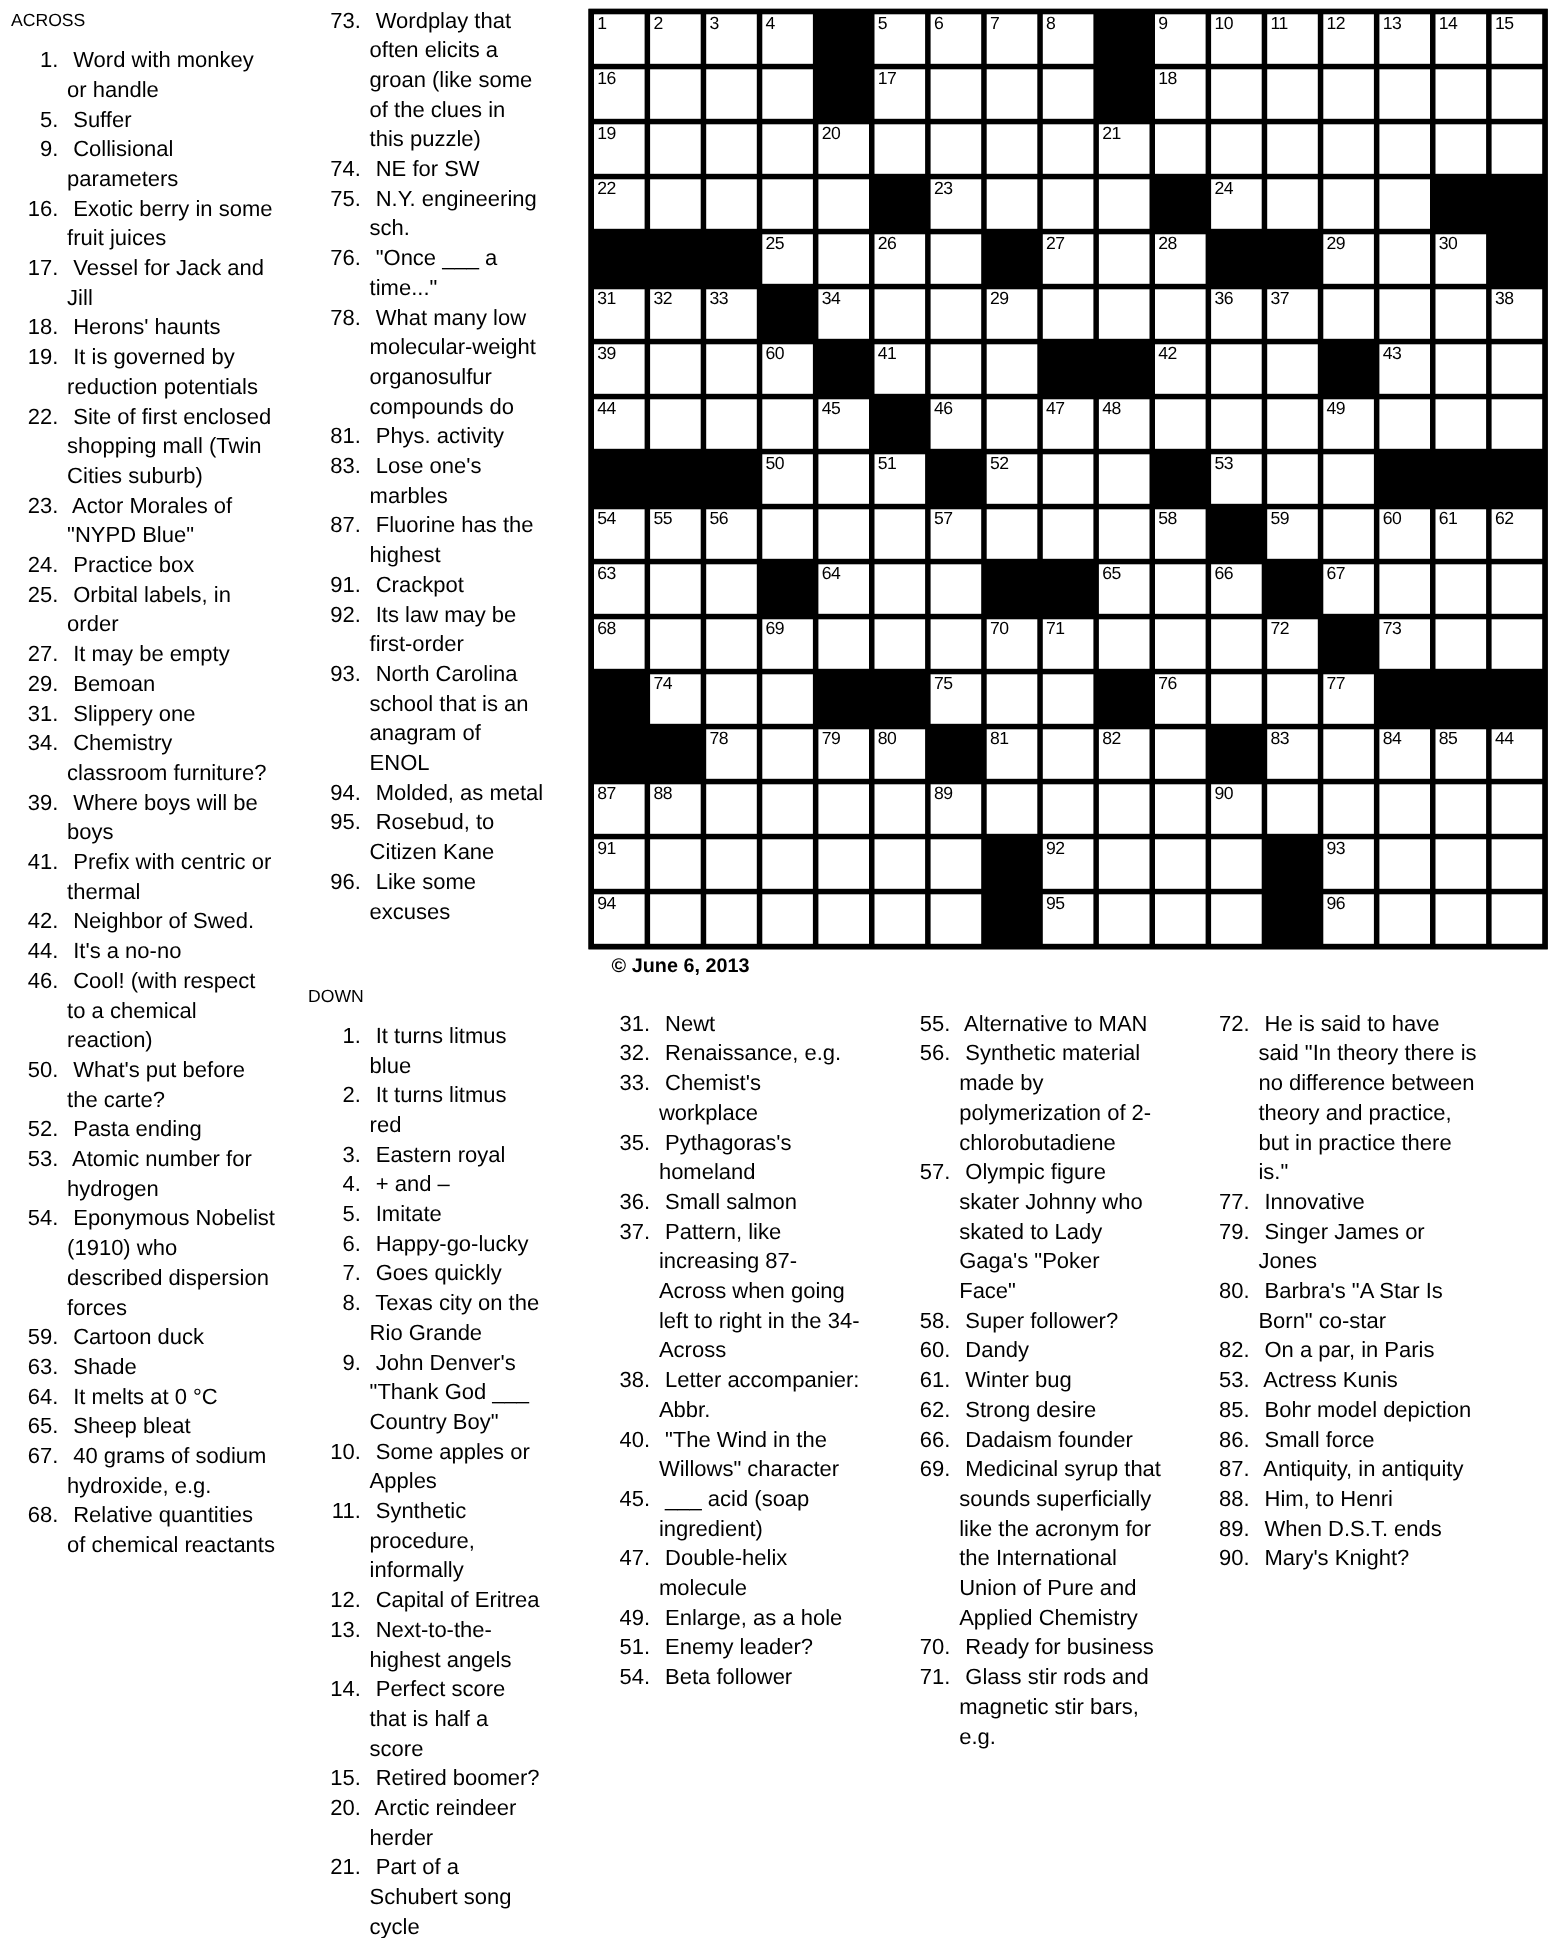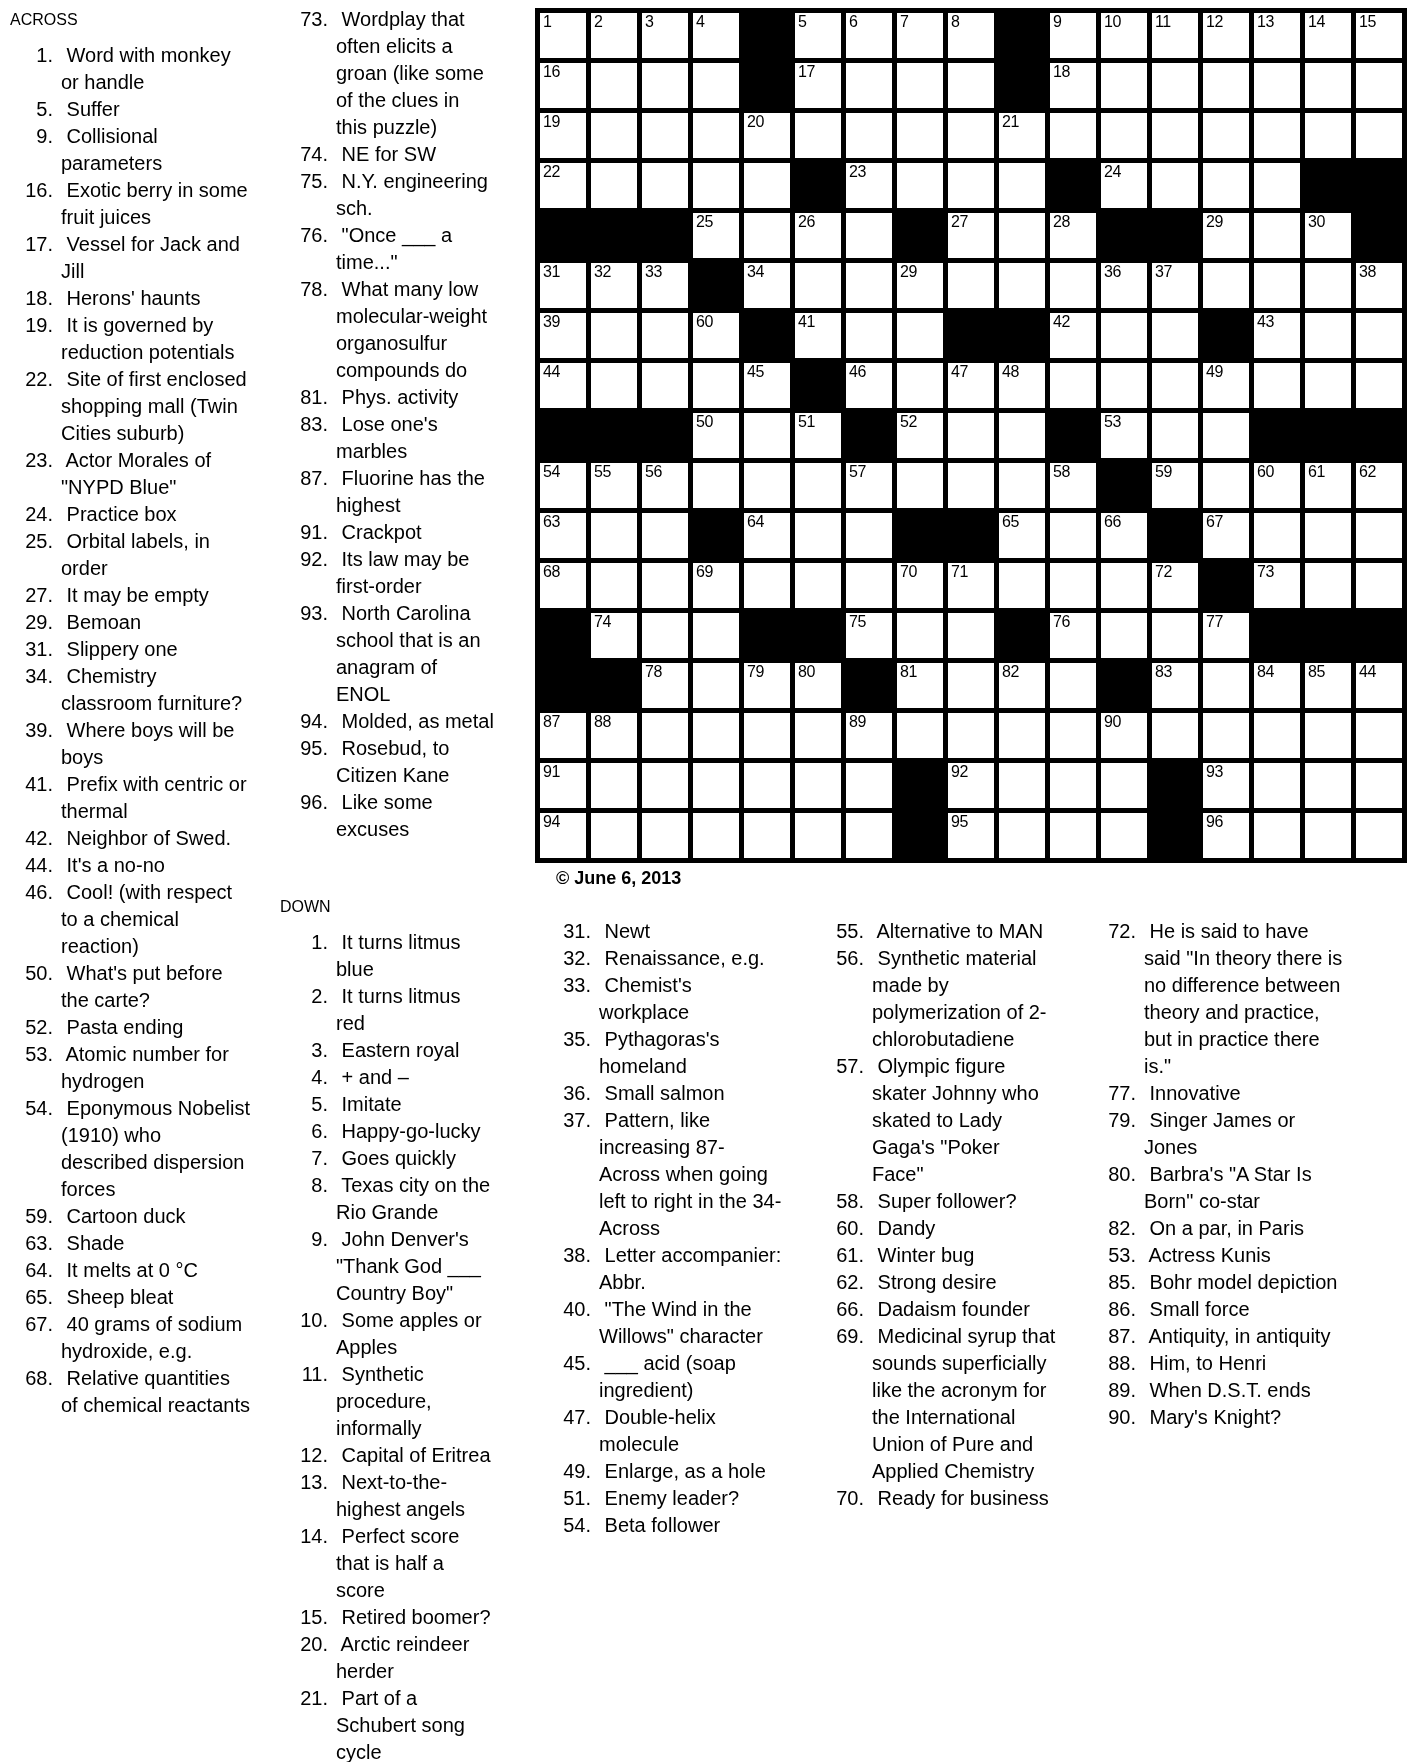--- a/index.html
+++ b/index.html
@@ -626,20 +626,21 @@
       <li class="clue"><span class="cnum">55.</span><span class="ctext"> Alternative to MAN</span></li>
       <li class="clue"><span class="cnum">56.</span><span class="ctext"> Synthetic material made by polymerization of 2-chlorobutadiene</span></li>
       <li class="clue"><span class="cnum">57.</span><span class="ctext"> Olympic figure skater Johnny who skated to Lady Gaga's "Poker Face"</span></li>
       <li class="clue"><span class="cnum">58.</span><span class="ctext"> Super follower?</span></li>
       <li class="clue"><span class="cnum">60.</span><span class="ctext"> Dandy</span></li>
       <li class="clue"><span class="cnum">61.</span><span class="ctext"> Winter bug</span></li>
       <li class="clue"><span class="cnum">62.</span><span class="ctext"> Strong desire</span></li>
       <li class="clue"><span class="cnum">66.</span><span class="ctext"> Dadaism founder</span></li>
       <li class="clue"><span class="cnum">69.</span><span class="ctext"> Medicinal syrup that sounds superficially like the acronym for the International Union of Pure and Applied Chemistry</span></li>
       <li class="clue"><span class="cnum">70.</span><span class="ctext"> Ready for business</span></li>
+      <li class="clue"><span class="cnum">71.</span><span class="ctext"> Glass stir rods and magnetic stir bars, e.g.</span></li>
     </ol>
 </div>
 <div class="clue-col" id="down-col-c">
   <ol class="clues" id="down-list-4">
       <li class="clue"><span class="cnum">72.</span><span class="ctext"> He is said to have said "In theory there is no difference between theory and practice, but in practice there is."</span></li>
       <li class="clue"><span class="cnum">77.</span><span class="ctext"> Innovative</span></li>
       <li class="clue"><span class="cnum">79.</span><span class="ctext"> Singer James or Jones</span></li>
       <li class="clue"><span class="cnum">80.</span><span class="ctext"> Barbra's "A Star Is Born" co-star</span></li>
       <li class="clue"><span class="cnum">82.</span><span class="ctext"> On a par, in Paris</span></li>
       <li class="clue"><span class="cnum">53.</span><span class="ctext"> Actress Kunis</span></li>

